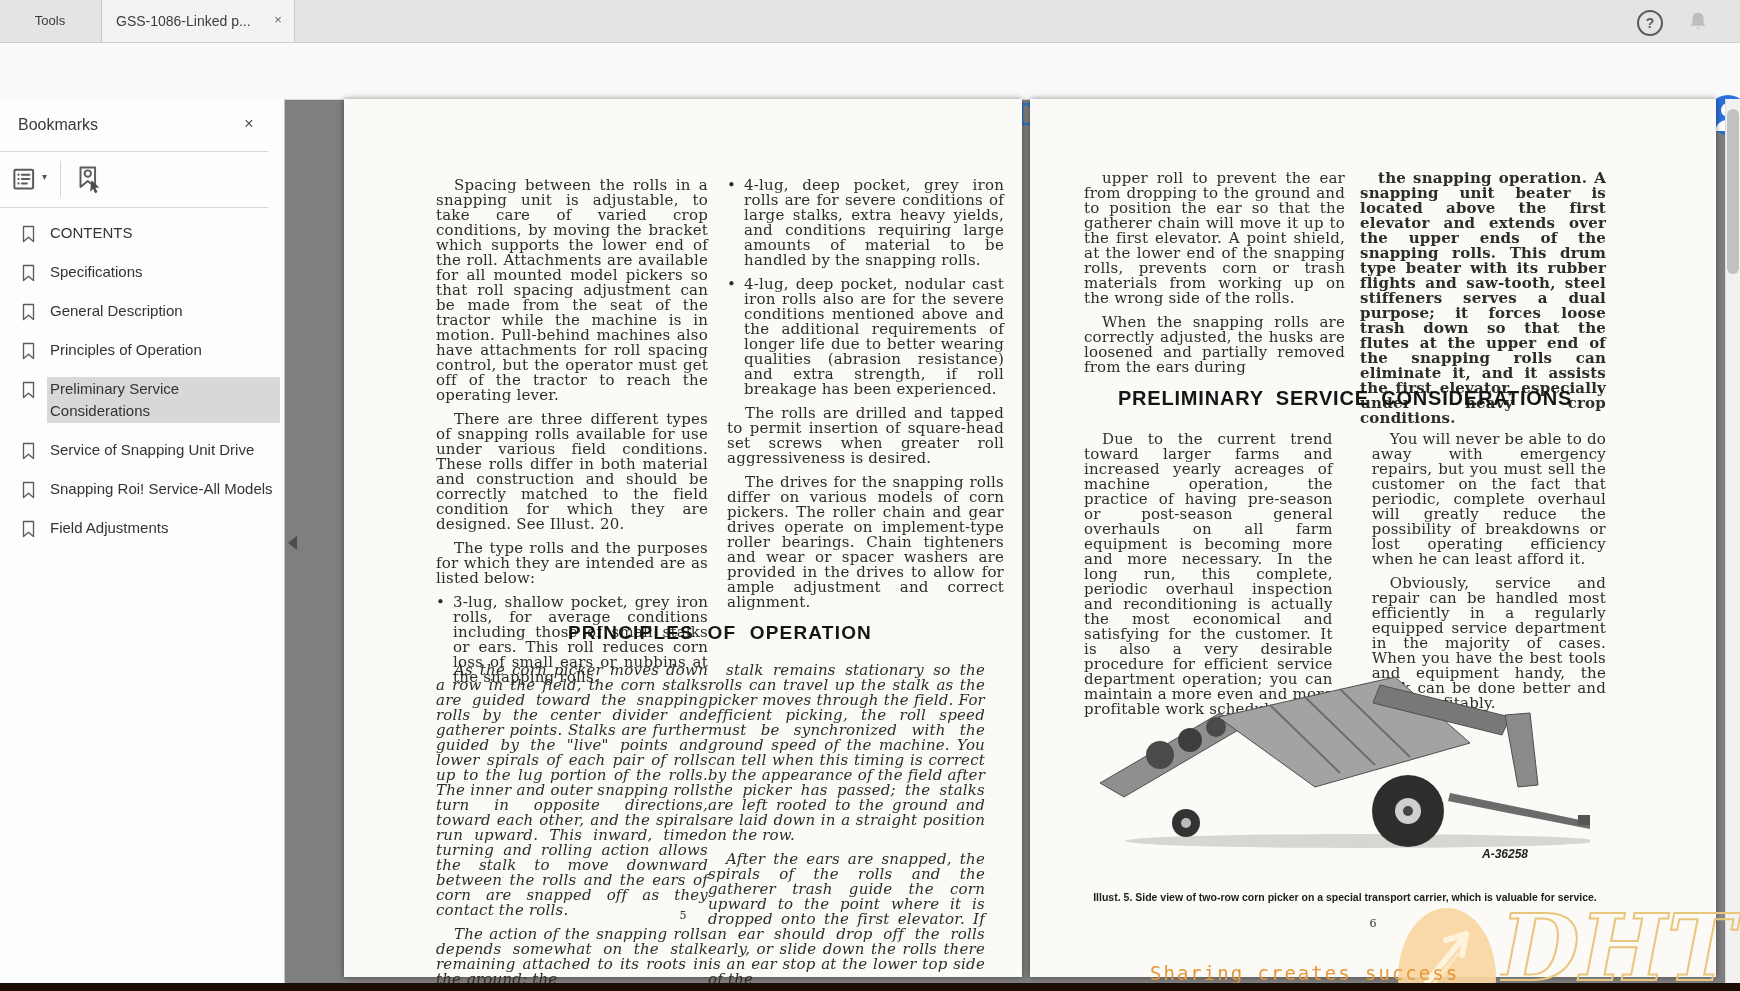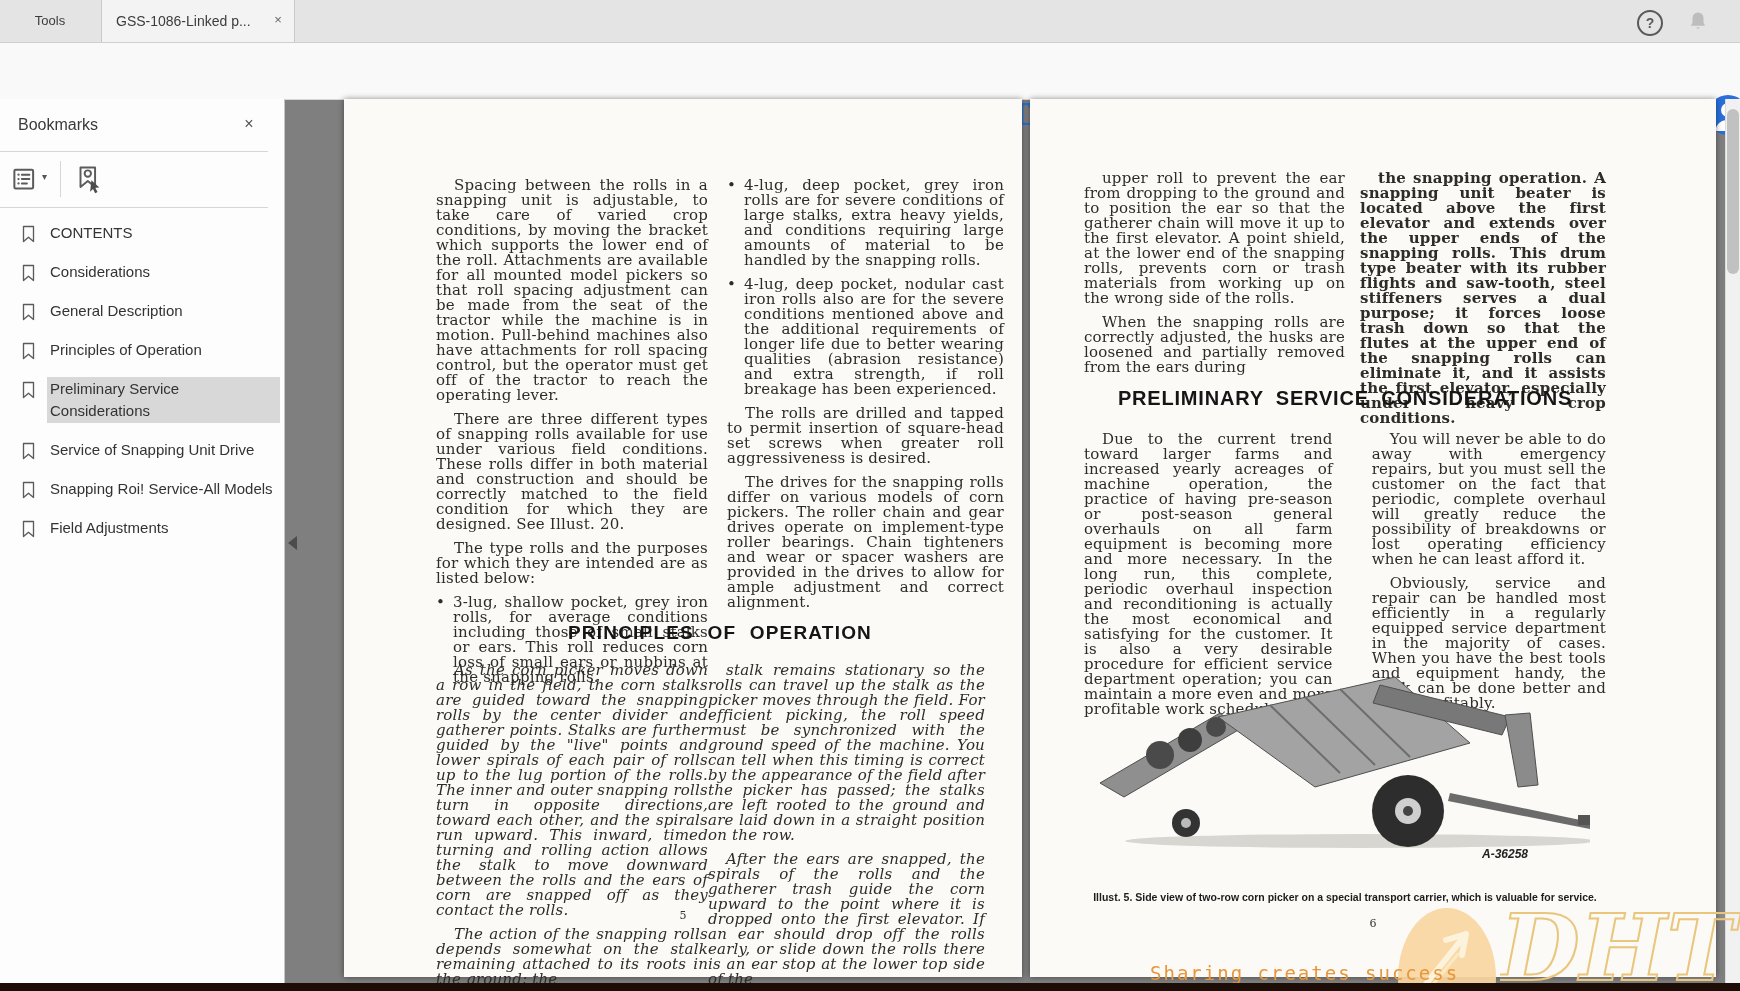--- a/index.html
+++ b/index.html
@@ -205,21 +205,21 @@
     <div class="bm-item">
       <svg viewBox="0 0 20 24">
           <path class="ol" d="M4 3h12v18l-6-5.2L4 21z"></path>
         </svg>
       <span class="bm-label">CONTENTS</span>
     </div>
     <div class="bm-item">
       <svg viewBox="0 0 20 24">
           <path class="ol" d="M4 3h12v18l-6-5.2L4 21z"></path>
         </svg>
-      <span class="bm-label">Considerations</span>
+      <span class="bm-label">Specifications</span>
     </div>
     <div class="bm-item">
       <svg viewBox="0 0 20 24">
           <path class="ol" d="M4 3h12v18l-6-5.2L4 21z"></path>
         </svg>
       <span class="bm-label">General Description</span>
     </div>
     <div class="bm-item">
       <svg viewBox="0 0 20 24">
           <path class="ol" d="M4 3h12v18l-6-5.2L4 21z"></path>

